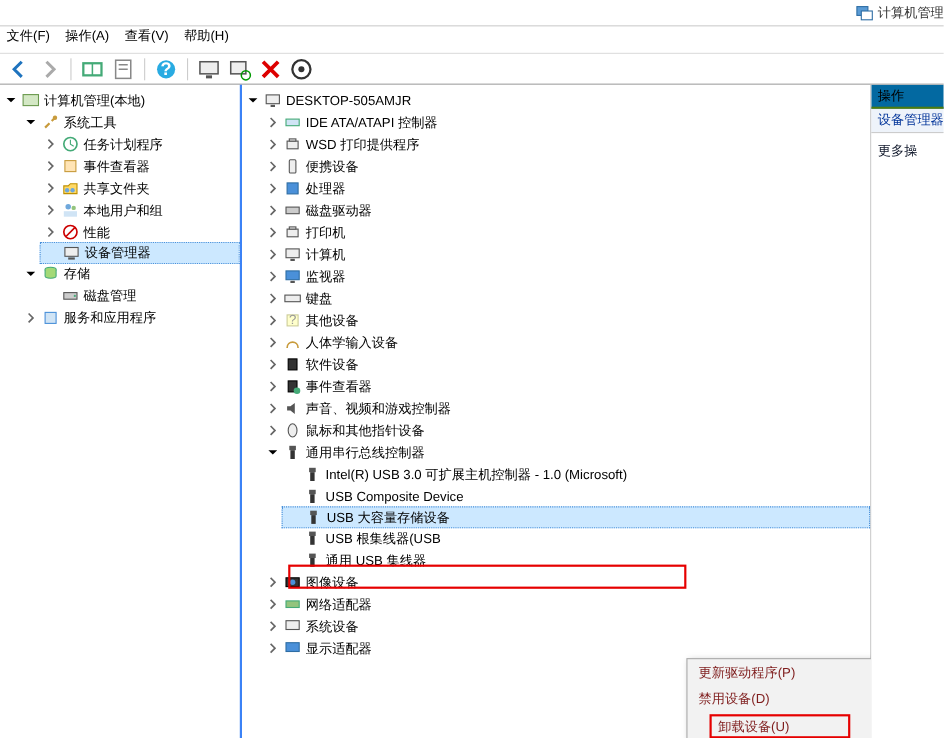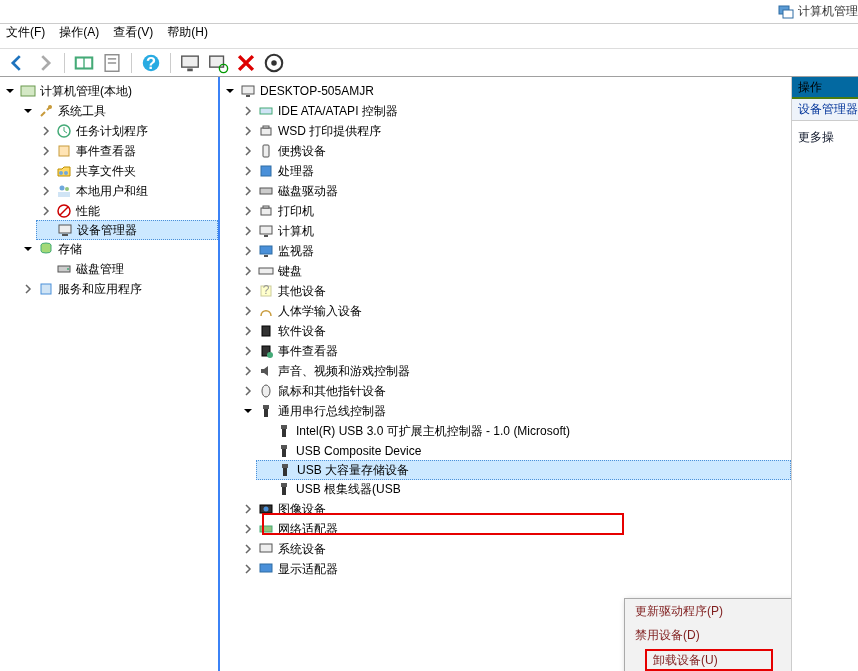--- a/index.html
+++ b/index.html
@@ -550,20 +550,30 @@
             <div class="tree-row">
               <span class="expander"></span>
               <span class="icon">
                 <svg viewBox="0 0 16 16">
                   <rect x="5" y="2" width="6" height="4" fill="#555"></rect>
                   <rect x="6" y="6" width="4" height="8" fill="#333"></rect>
                 </svg>
               </span>
               <span class="label">USB 根集线器(USB</span>
             </div>
+            <div class="tree-row">
+              <span class="expander"></span>
+              <span class="icon">
+                <svg viewBox="0 0 16 16">
+                  <rect x="5" y="2" width="6" height="4" fill="#555"></rect>
+                  <rect x="6" y="6" width="4" height="8" fill="#333"></rect>
+                </svg>
+              </span>
+              <span class="label">通用 USB 集线器</span>
+            </div>
           </div>
           <div class="tree-row">
             <span class="expander">
               <svg viewBox="0 0 10 10">
                 <path d="M3 1 L7 5 L3 9" fill="none" stroke="#666" stroke-width="1.5"></path>
               </svg>
             </span>
             <span class="icon">
               <svg viewBox="0 0 16 16">
                 <rect x="2" y="4" width="12" height="8" fill="#333" stroke="#000"></rect>

